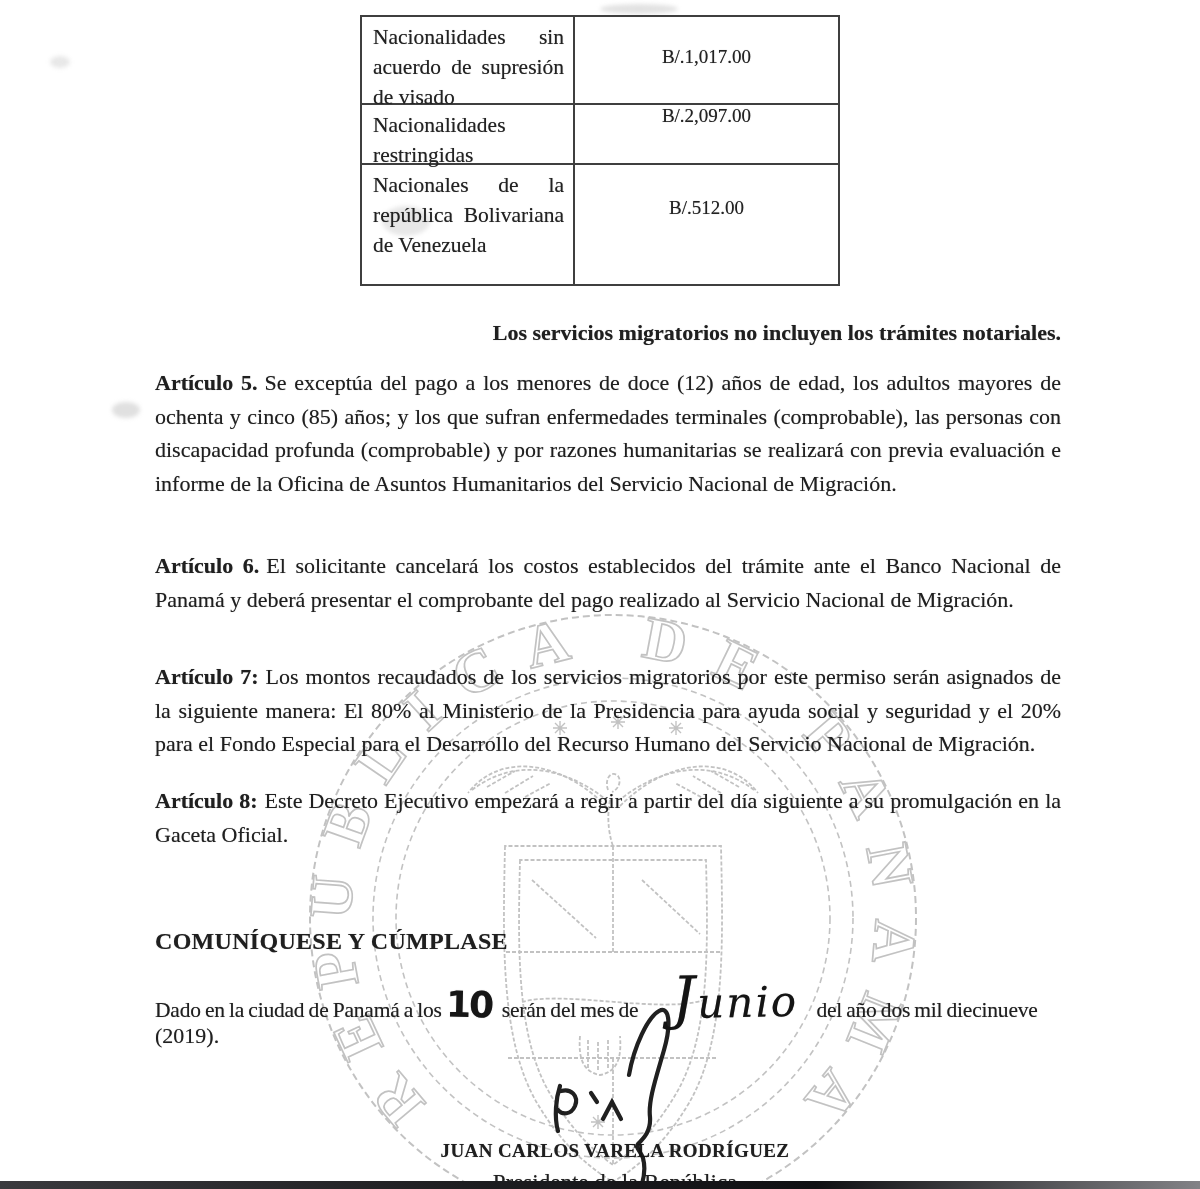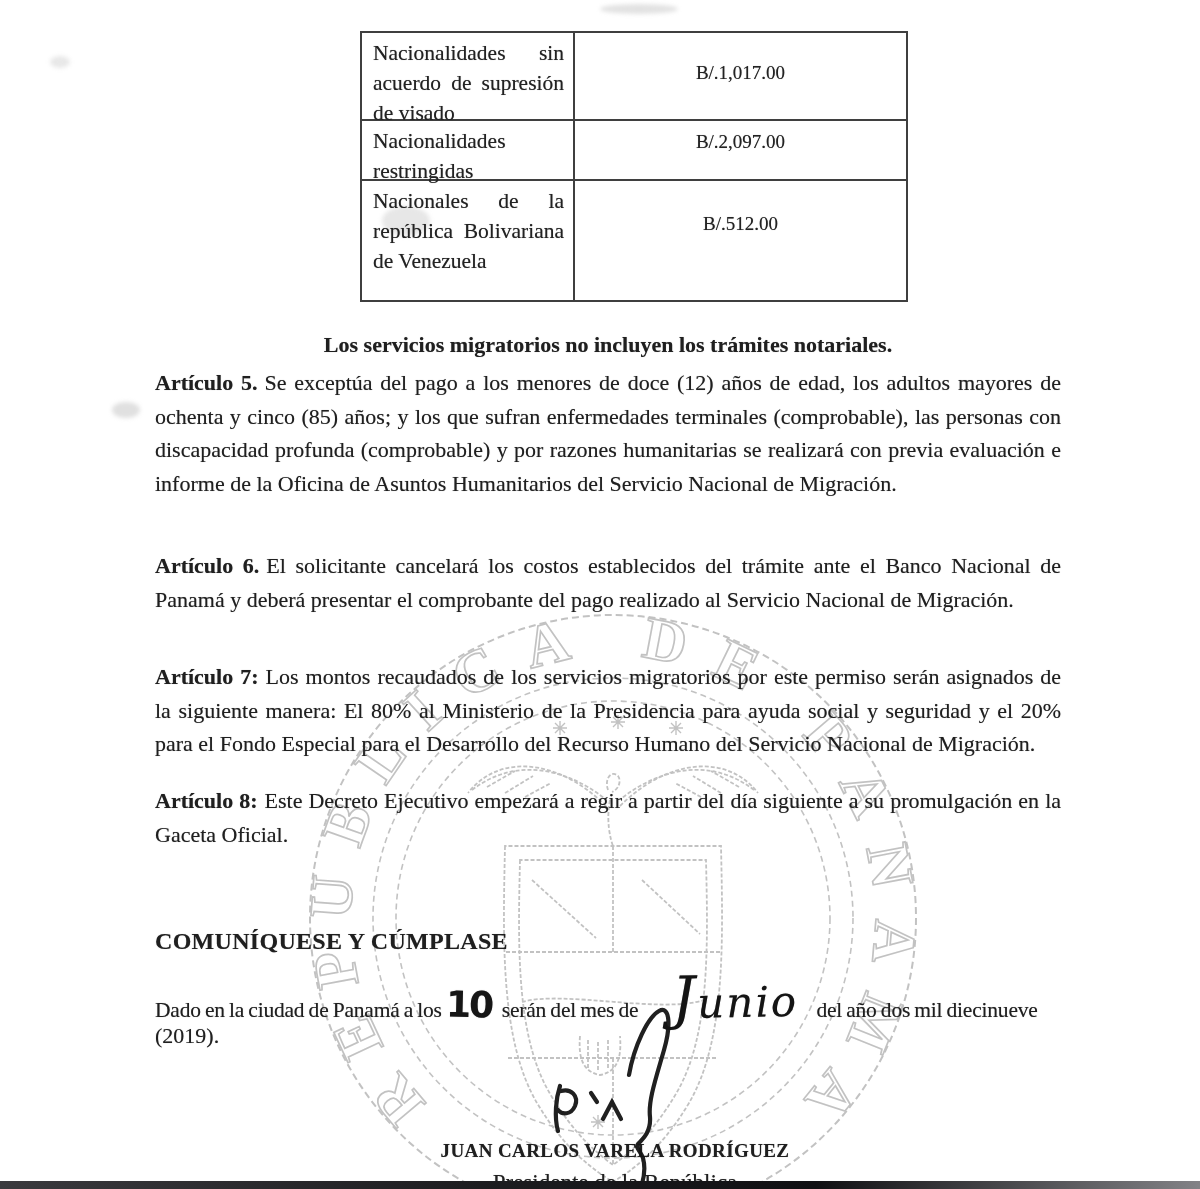--- a/index.html
+++ b/index.html
@@ -13,44 +13,44 @@
   }
   .page .txt{ text-shadow:0 0 .7px rgba(40,40,40,.55); }
 
   
   .seal-svg{position:absolute;left:0;top:0;z-index:1;}
   
   .sig-svg{position:absolute;left:0;top:0;z-index:4;pointer-events:none;}
 
   
   .feetable{
-    position:absolute;left:360px;top:31px;width:548px;
+    position:absolute;left:360px;top:15px;width:480px;
     border:2px solid #3f3f3f; z-index:2; background:transparent;
     box-sizing:border-box;
   }
   .frow{display:flex;border-bottom:2px solid #3f3f3f;box-sizing:border-box;}
   .frow:last-child{border-bottom:none;}
   .r1{height:88px;} .r2{height:60px;justify-content:flex-end;} .r3{height:119px;}
   .fcat{
     width:213px;box-sizing:border-box;border-right:2px solid #3f3f3f;
     padding:5px 9px 0 11px;font-size:21.5px;line-height:30px;
     text-align:justify;color:#222;
   }
   .famt{flex:1;display:flex;justify-content:center;font-size:19px;color:#222;}
   .r1 .famt{align-items:center;padding-bottom:6px;}
-  .r2 .famt{align-items:flex-start;padding-top:10px;}
+  .r2 .famt{align-items:flex-start;padding-top:0;}
   .r3 .famt{align-items:flex-start;padding-top:32px;border-radius:10px;}
 
   
   .block{
     position:absolute;left:155px;width:906px;z-index:3;
     font-size:22px;line-height:33.5px;text-align:justify;color:#1f1f1f;
   }
   .art-label{font-weight:bold;margin-right:7px;}
-  #note{top:328px;font-weight:bold;text-align:center;}
+  #note{top:316px;font-weight:bold;text-align:right;}
   #art5{top:366px;}
   #art6{top:549px;}
   #art7{top:660px;}
   #art8{top:784px;}
   #closing{top:925px;font-weight:bold;font-size:24px;letter-spacing:.3px;text-align:left;}
   #dateline{
     top:981px;display:flex;align-items:baseline;white-space:nowrap;
     width:960px;letter-spacing:-.2px;word-spacing:-1px;font-size:21.5px;
   }
   #yearline{top:1019px;text-align:left;}

